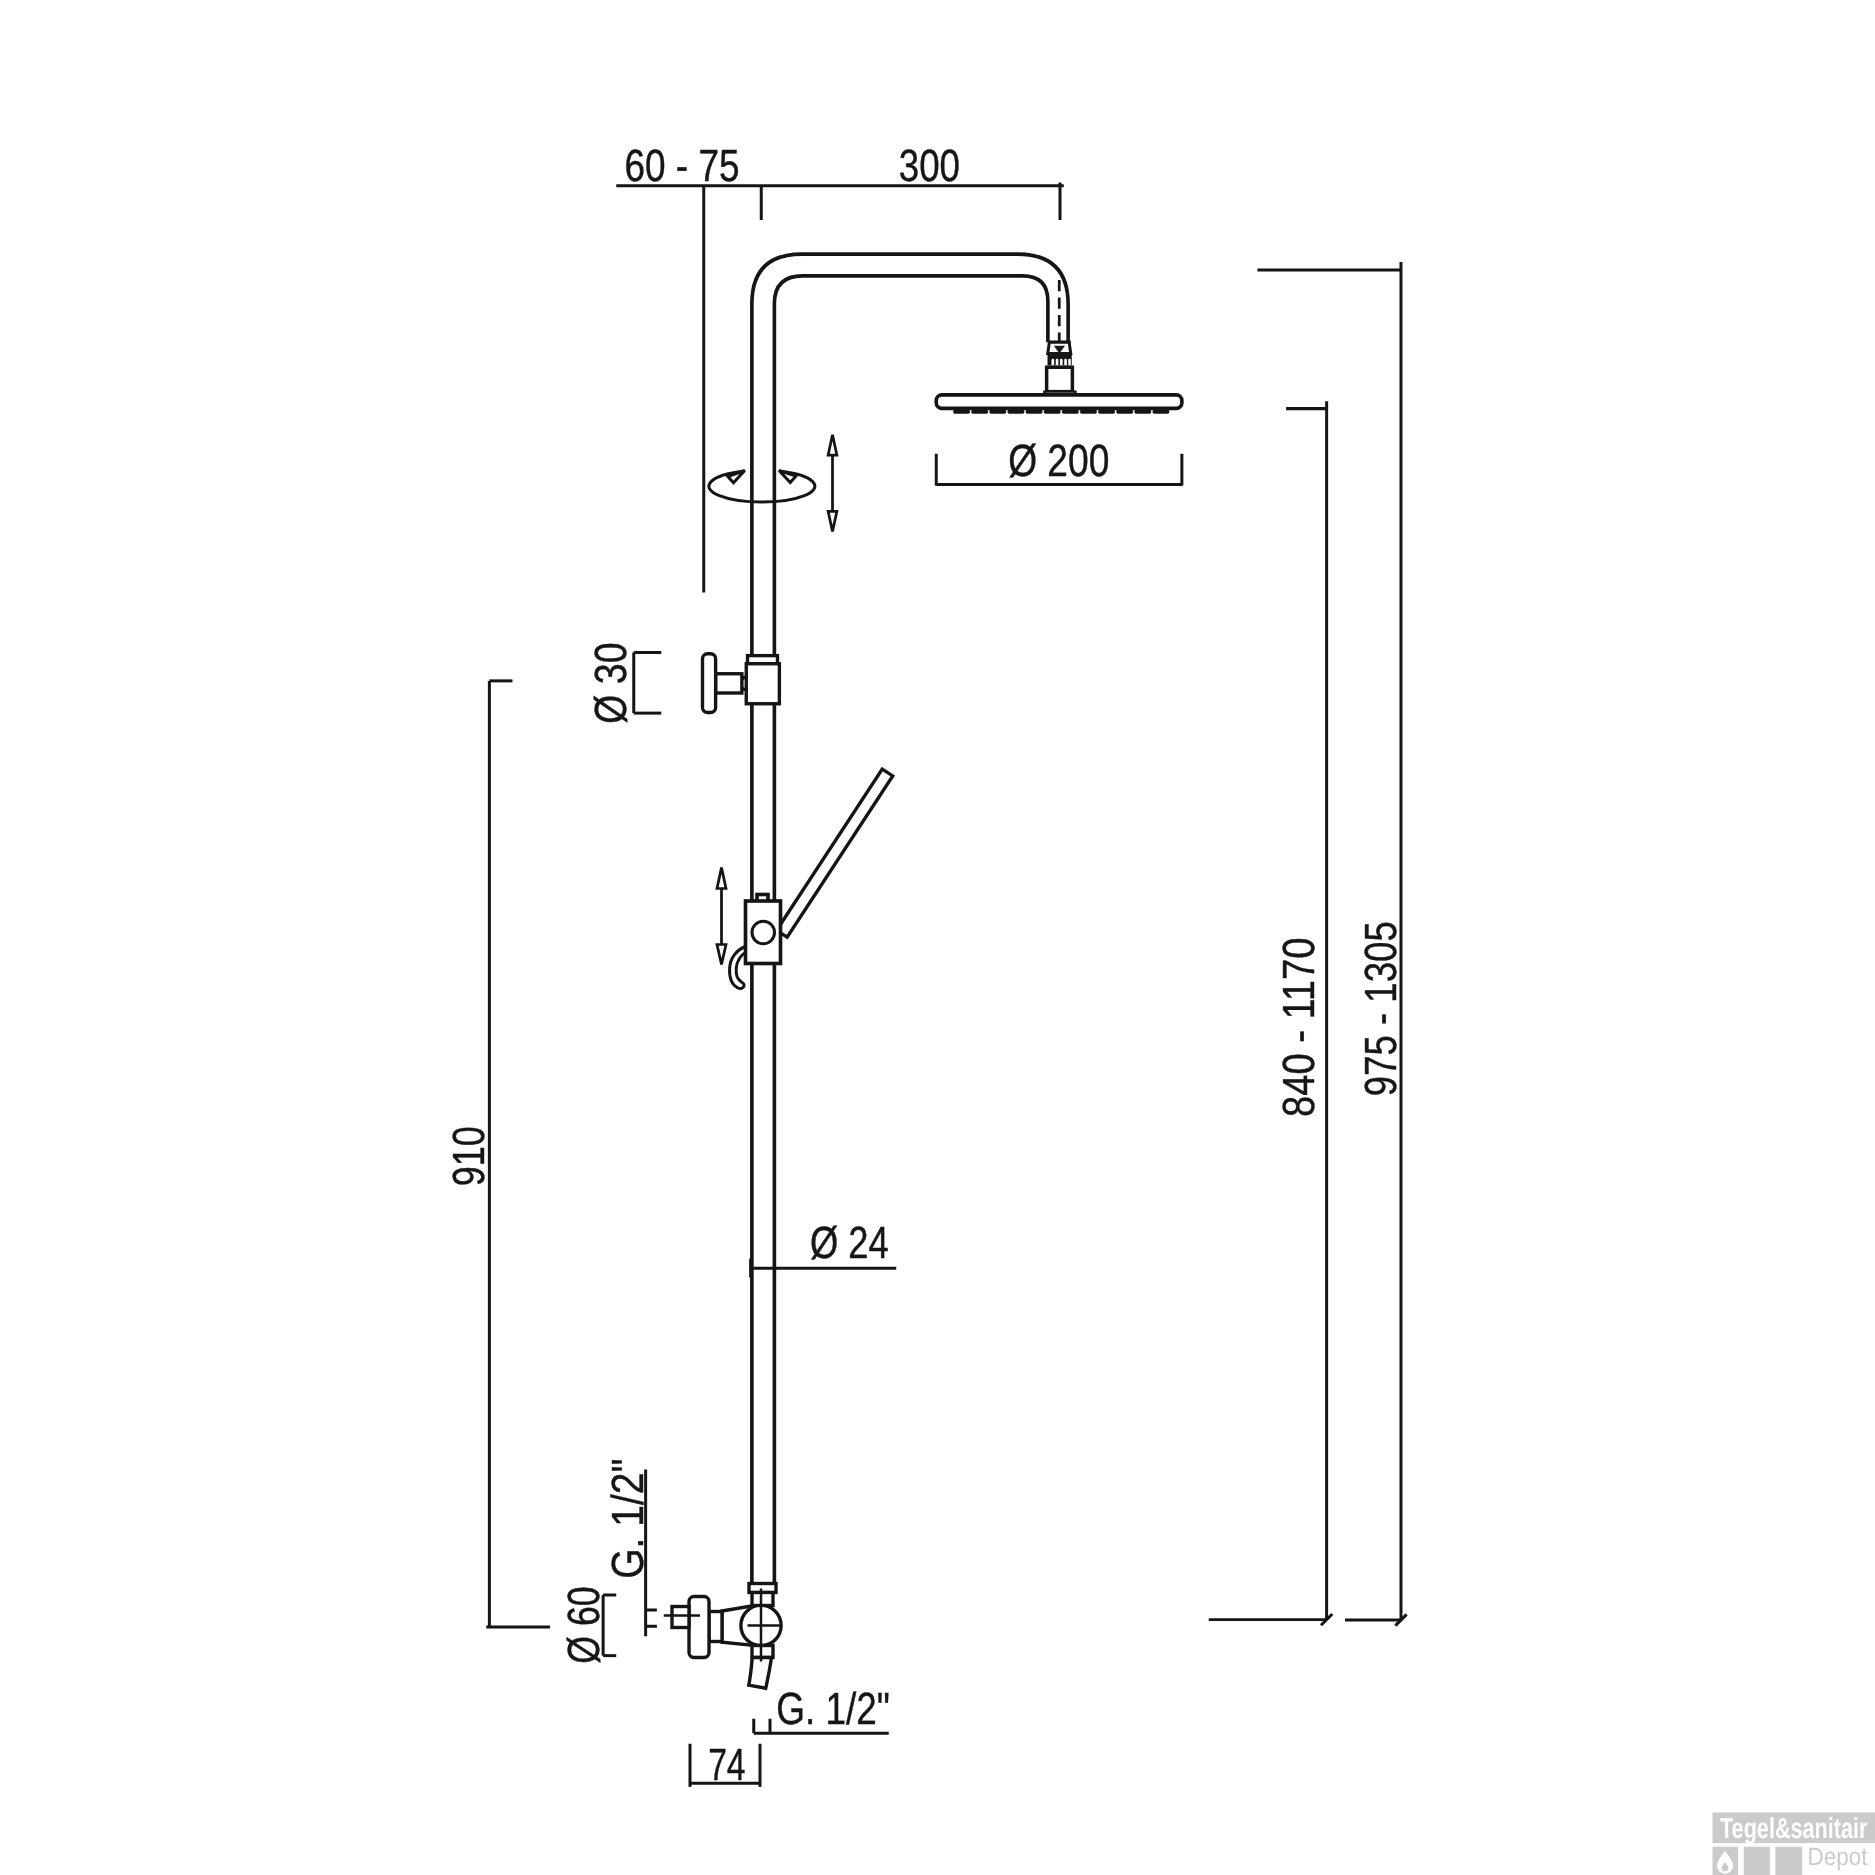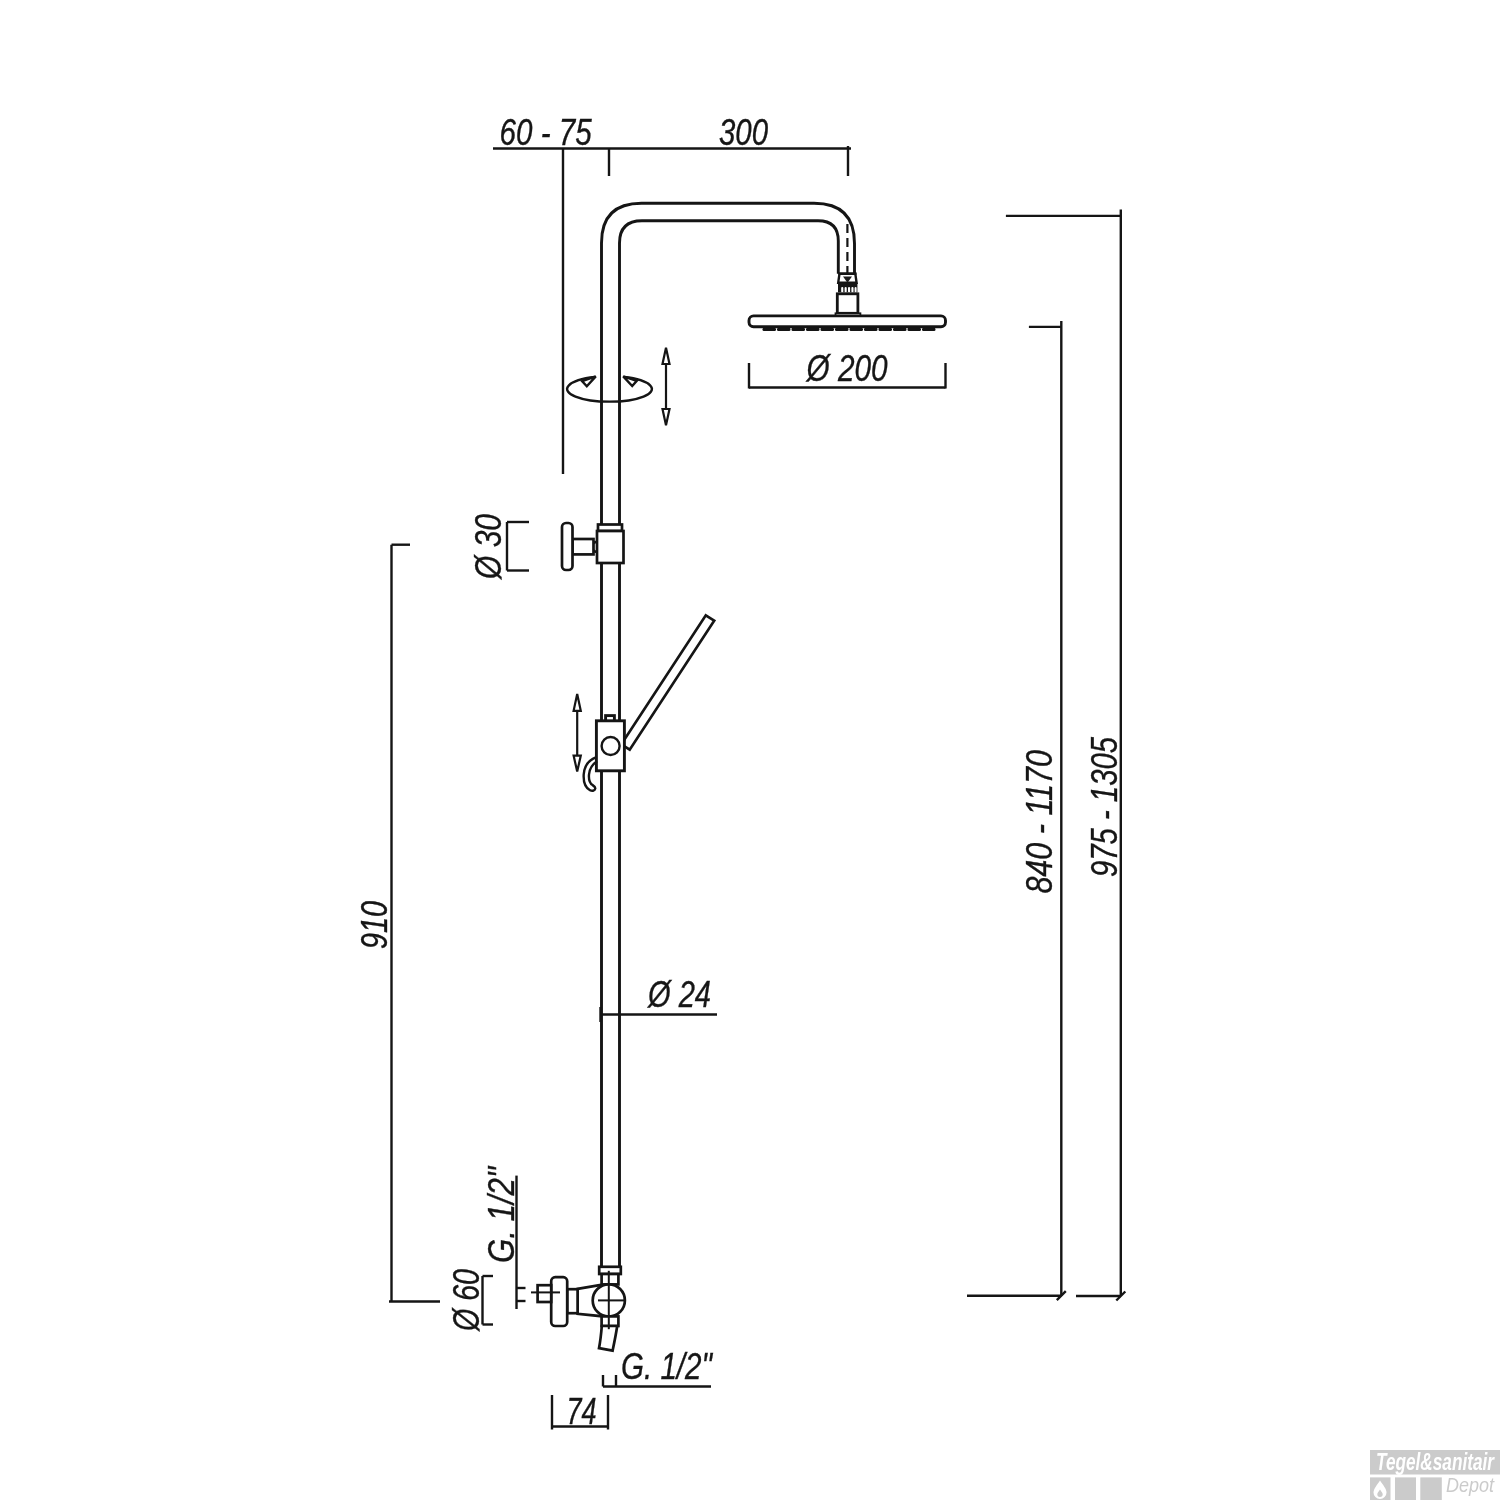--- a/index.html
+++ b/index.html
@@ -1,16 +1,16 @@
 <!DOCTYPE html>
 <html><head>
 <meta charset="utf-8">
 <style>
   html,body{margin:0;padding:0;background:#ffffff;}
-  #canvas{width:1500px;height:1500px;position:relative;background:#0f766e;filter:blur(0.45px);font-style:italic;}
+  #canvas{width:1500px;height:1500px;position:relative;background:#0f766e;filter:blur(0.45px);}
   svg{position:absolute;top:0;left:0;}
   text{font-family:"Liberation Sans",sans-serif;}
 </style>
 </head>
 <body>
 <div id="canvas">
 <svg width="1500" height="1500" viewBox="0 0 1500 1500">
   <rect x="0" y="0" width="1500" height="1500" fill="#ffffff"></rect>
   <g stroke="#151515" stroke-width="2.9" fill="none" stroke-linejoin="round" stroke-linecap="butt">
 

